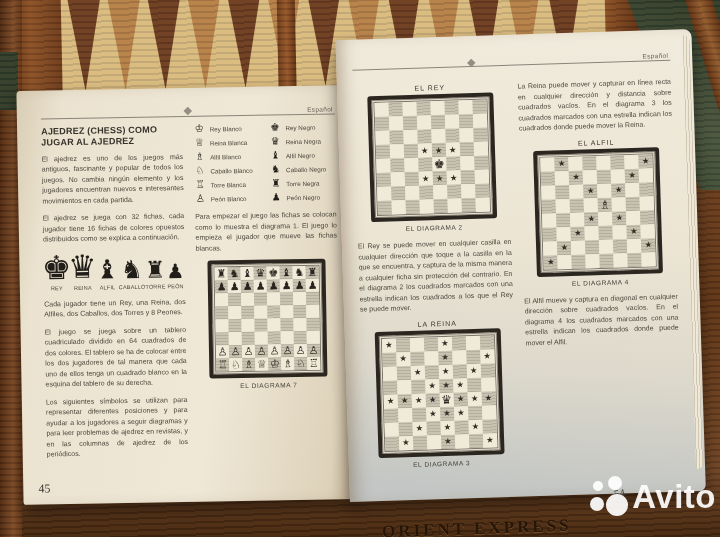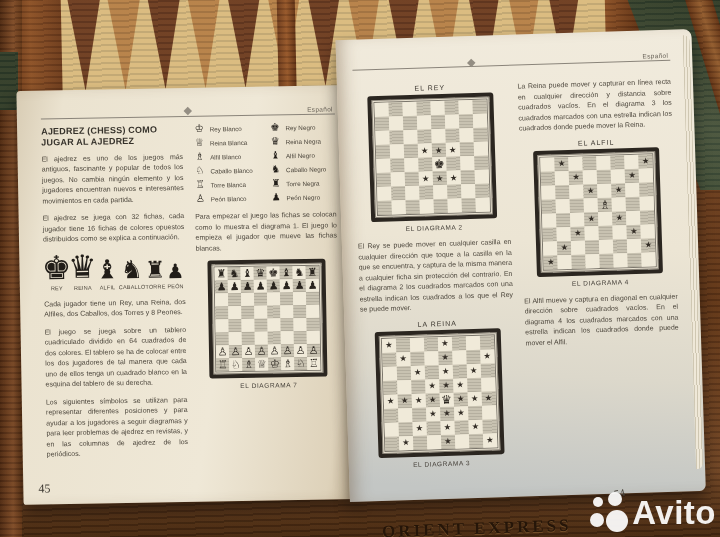--- a/index.html
+++ b/index.html
@@ -76,21 +76,21 @@
   .cell.dark{background:#c8c2b1;background-image:repeating-linear-gradient(0deg,rgba(80,75,65,.16) 0 1px,transparent 1px 3px);}
   .pc{font-size:calc(var(--cell) - 2px);line-height:1;color:#29241e;}
   .star{font-size:calc(var(--cell)*.6);line-height:1;color:#332d26;}
   .caption{font-size:6.5px;letter-spacing:.6px;color:#46413a;margin-top:4px;}
   .sec-title{font-size:7px;letter-spacing:1px;color:#3c3730;text-align:center;margin:0 0 3px 0;}
   
   .pnum{font-family:"Liberation Serif",serif;color:#3e3a33;}
   .pnum-53{position:absolute;left:15px;bottom:8px;font-size:12px;}
   .pnum-54{position:absolute;left:614px;top:487px;font-size:11px;transform:rotate(-12deg);z-index:3;color:#45413a;}
   
-  .watermark{position:absolute;right:4px;bottom:4px;z-index:6;display:flex;align-items:center;gap:2px;opacity:.93;}
+  .watermark{position:absolute;right:4px;bottom:20px;z-index:6;display:flex;align-items:center;gap:2px;opacity:.93;}
   .watermark .wm-text{font-size:33px;font-weight:bold;color:#fff;letter-spacing:.5px;line-height:1;}
 </style>
 </head>
 <body>
 
 <div class="photo">
 
   <div class="bg-board">
     <div class="bg-points" id="bg-points">
         <div class="tri"></div>

